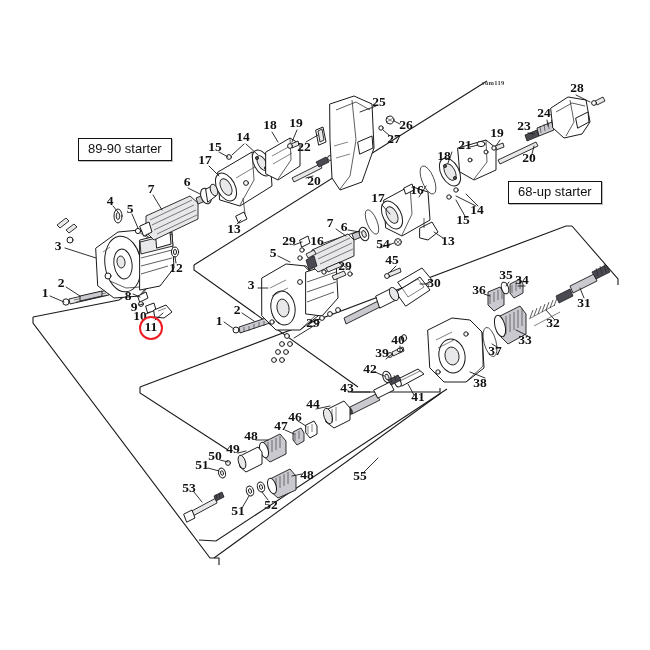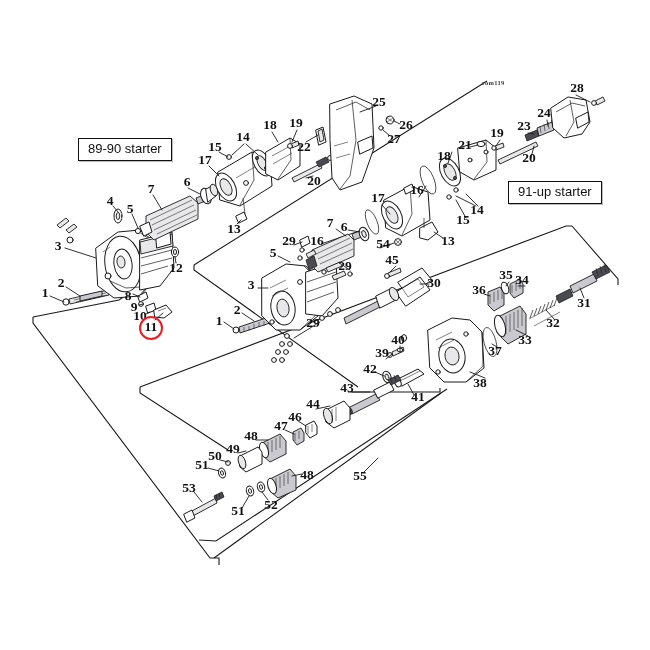--- a/index.html
+++ b/index.html
@@ -631,17 +631,17 @@
         <text class="callout" x="444" y="157" text-anchor="middle" dominant-baseline="middle">18</text>
         <text class="callout" x="497" y="134" text-anchor="middle" dominant-baseline="middle">19</text>
         <text class="callout" x="529" y="159" text-anchor="middle" dominant-baseline="middle">20</text>
         <text class="callout" x="345" y="267" text-anchor="middle" dominant-baseline="middle">29</text>
         <text class="callout" x="313" y="324" text-anchor="middle" dominant-baseline="middle">29</text>
       </g>
 
   </svg>
 
   <div class="boxlabel" id="lbl0" style="left: 78px; top: 138px;">89-90 starter</div>
-  <div class="boxlabel" id="lbl1" style="left: 508px; top: 181px;">91-up starter</div>
+  <div class="boxlabel" id="lbl1" style="left: 508px; top: 181px;">68-up starter</div>
 
   <div class="hl-circle" id="hl" style="left: 139px; top: 316px; width: 24px; height: 24px; border-color: rgb(238, 28, 35);"></div>
 
 </div>
 
 </body></html>

